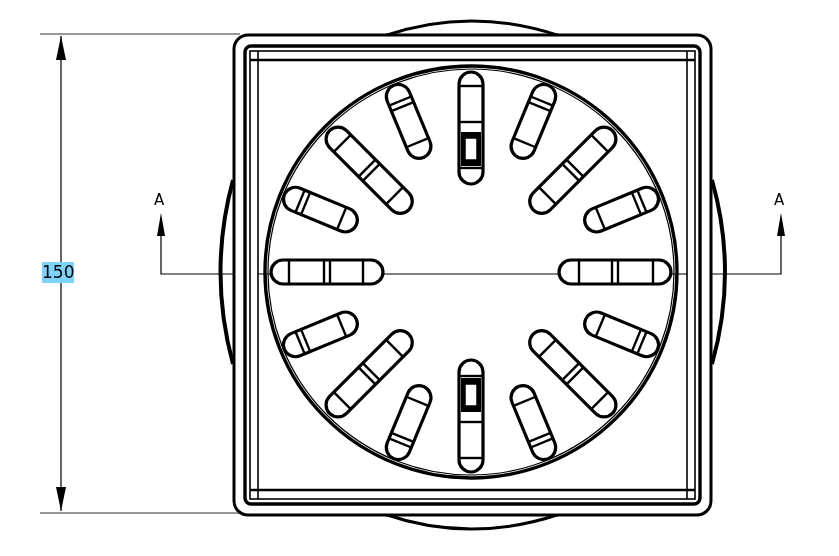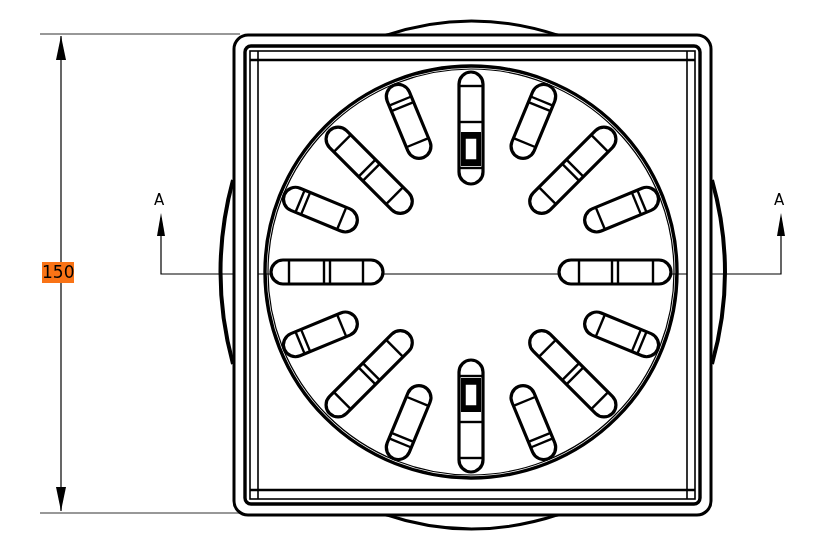--- a/index.html
+++ b/index.html
@@ -1,21 +1,21 @@
 <!DOCTYPE html>
 <html><head>
   <meta charset="utf-8">
   <style>
     html, body { margin: 0; padding: 0; background: #ffffff; }
     body { width: 839px; height: 556px; overflow: hidden; position: relative;
            font-family: "Liberation Sans", "DejaVu Sans", sans-serif; }
     svg { position: absolute; left: 0; top: 0; }
     .label { position: absolute; font-family: "DejaVu Sans", "Liberation Sans", sans-serif;
              color: #000; font-size: 17px; line-height: 1; }
-    #dim-text { left: 42px; top: 262px; font-size: 17px; background: #f97316; padding: 2px 0; }
+    #dim-text { left: 42px; top: 262px; font-size: 17px; background: #7dd3fc; padding: 2px 0; }
     #sec-left { left: 154px; top: 193px; font-size: 15px; }
     #sec-right { left: 774px; top: 193px; font-size: 15px; }
   </style>
 </head>
 <body>
 
 <svg width="839" height="556" viewBox="0 0 839 556">
   <defs>
 
     <g id="slot-long">

